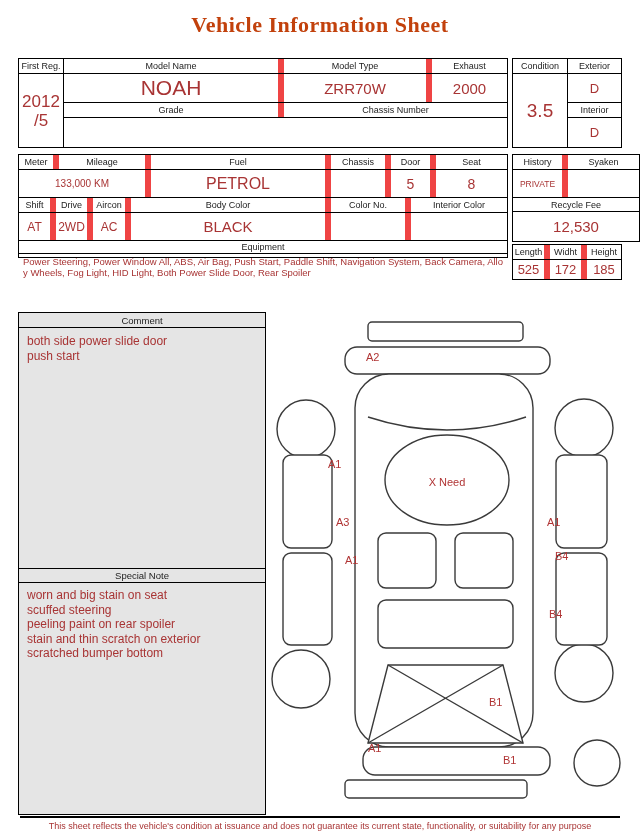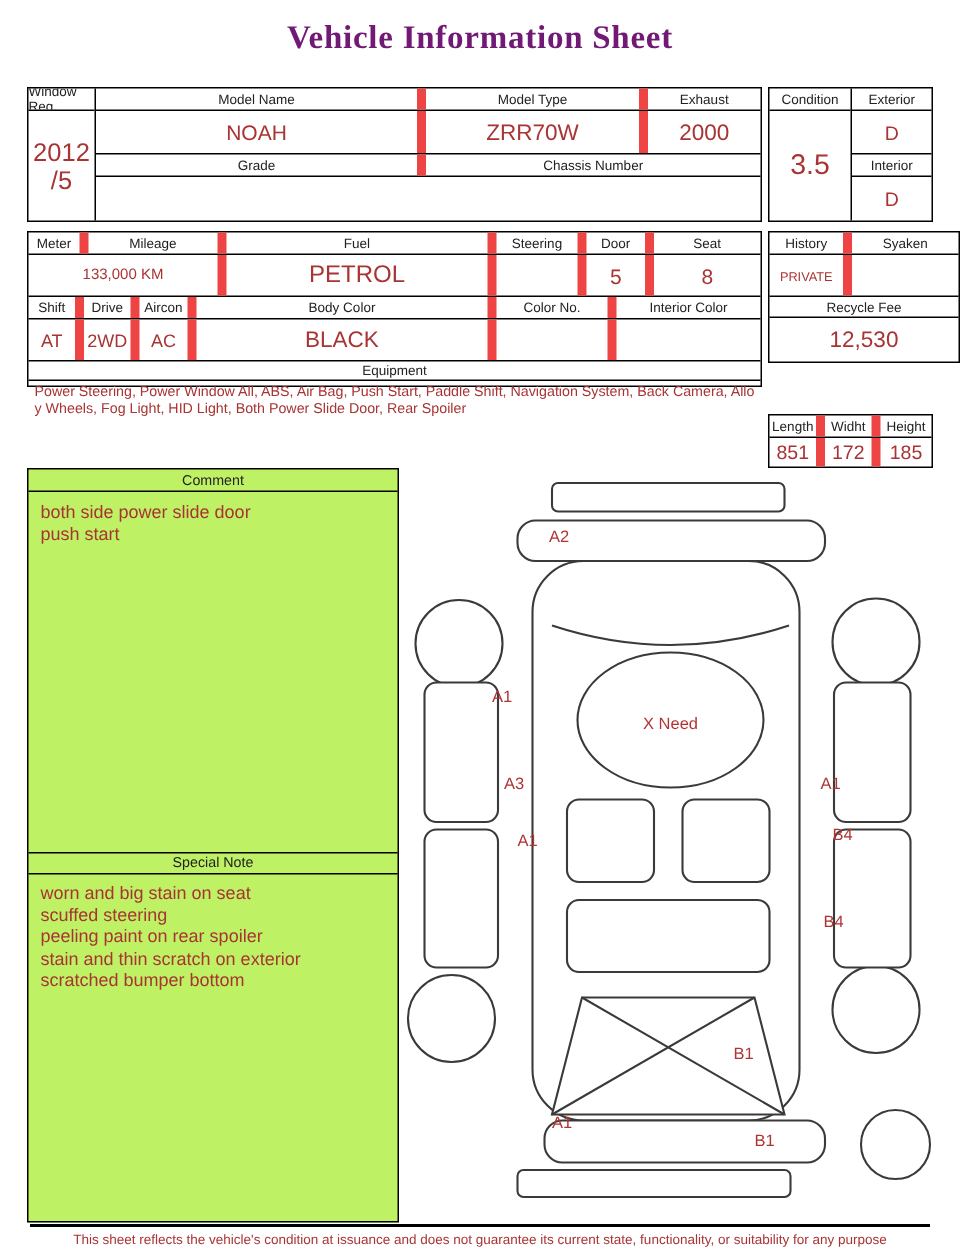--- a/index.html
+++ b/index.html
@@ -1,57 +1,57 @@
 <!DOCTYPE html>
 <html><head>
 <meta charset="utf-8">
 <style>
   *{margin:0;padding:0;box-sizing:border-box}
   html,body{width:640px;height:835px}
   body{position:relative;background:#fff;font-family:"Liberation Sans",sans-serif;color:#111;overflow:hidden}
   .title{position:absolute;top:12px;left:0;width:100%;text-align:center;
-         font-family:"Liberation Serif",serif;font-size:22px;font-weight:600;letter-spacing:.5px;color:#701a75}
+         font-family:"Liberation Serif",serif;font-size:22px;font-weight:600;letter-spacing:.5px;color:#c2410c}
   .tbl{position:absolute;border:1px solid #000;display:flex;flex-direction:column;background:#fff}
   .tbl-h{flex-direction:row}
   .col{display:flex;flex-direction:column}
   .trow{display:flex;border-bottom:1px solid #000;flex:0 0 auto}
   .trow.last{border-bottom:none}
   .cell{display:flex;align-items:center;justify-content:center;border-right:6px solid #ef4444;overflow:hidden}
   .cell.last{border-right:none}
   .lbl{font-size:9px;color:#222}
   .val{color:#A83434}
   .cell-left{justify-content:flex-start;align-items:flex-start;text-align:left;word-break:break-all}
-  .panel{position:absolute;border:1px solid #000;background:#bef264}
+  .panel{position:absolute;border:1px solid #000;background:#e5e5e5}
   .panel-h{height:15px;border-bottom:1px solid #000;display:flex;align-items:center;justify-content:center;font-size:9.5px;color:#222}
   .red-lines{color:#A83434;font-size:12px;line-height:14.5px;padding:6px 8px}
   .footer{position:absolute;left:20px;top:816px;width:600px;border-top:2px solid #000;
           padding-top:3px;text-align:center;font-size:9px;color:#A83434}
   svg{position:absolute}
 </style>
 </head>
 <body>
 
 <div class="title">Vehicle Information Sheet</div>
 
 <div class="tbl tbl-h" style="left:18px;top:58px;width:490px;height:90px">
   <div class="col" style="width:45px;border-right:1px solid #000">
-    <div class="cell last lbl" style="height:15px;border-bottom:1px solid #000">Window Reg.</div>
+    <div class="cell last lbl" style="height:15px;border-bottom:1px solid #000">First Reg.</div>
     <div class="cell last val" style="flex:1;flex-direction:column;font-size:17px;line-height:19px">
       <div>2012</div>
       <div>/5</div>
     </div>
   </div>
   <div class="col" style="flex:1">
     <div class="trow" style="height:15px">
       <div class="cell lbl" style="width:220px">Model Name</div>
       <div class="cell lbl" style="width:148px">Model Type</div>
       <div class="cell last lbl" style="flex:1">Exhaust</div>
     </div>
     <div class="trow" style="height:29px">
-      <div class="cell val" style="width:220px;font-size:14px">NOAH</div>
+      <div class="cell val" style="width:220px;font-size:21px">NOAH</div>
       <div class="cell val" style="width:148px;font-size:15px">ZRR70W</div>
       <div class="cell last val" style="flex:1;font-size:15px">2000</div>
     </div>
     <div class="trow" style="height:15px">
       <div class="cell lbl" style="width:220px">Grade</div>
       <div class="cell last lbl" style="flex:1">Chassis Number</div>
     </div>
   </div>
 </div>
 
@@ -66,21 +66,21 @@
     <div class="cell last lbl" style="height:15px;border-bottom:1px solid #000">Interior</div>
     <div class="cell last val" style="flex:1;font-size:13px">D</div>
   </div>
 </div>
 
 <div class="tbl" style="left:18px;top:154px;width:490px;height:104px">
   <div class="trow" style="height:15px">
     <div class="cell lbl" style="width:40px">Meter</div>
     <div class="cell lbl" style="width:92px">Mileage</div>
     <div class="cell lbl" style="width:180px">Fuel</div>
-    <div class="cell lbl" style="width:60px">Steering</div>
+    <div class="cell lbl" style="width:60px">Chassis</div>
     <div class="cell lbl" style="width:45px">Door</div>
     <div class="cell last lbl" style="flex:1">Seat</div>
   </div>
   <div class="trow" style="height:28px">
     <div class="cell val" style="width:132px;font-size:10px">133,000 KM</div>
     <div class="cell val" style="width:180px;font-size:16px">PETROL</div>
     <div class="cell" style="width:60px"></div>
     <div class="cell val" style="width:45px;font-size:14px">5</div>
     <div class="cell last val" style="flex:1;font-size:14px">8</div>
   </div>
@@ -118,28 +118,28 @@
     <div class="cell last" style="flex:1"></div>
   </div>
   <div class="trow" style="height:14px">
     <div class="cell last lbl" style="flex:1">Recycle Fee</div>
   </div>
   <div class="trow last" style="flex:1">
     <div class="cell last val" style="flex:1;font-size:15px">12,530</div>
   </div>
 </div>
 
-<div class="tbl" style="left:512px;top:276px;width:110px;height:36px">
+<div class="tbl" style="left:512px;top:244px;width:110px;height:36px">
   <div class="trow" style="height:15px">
     <div class="cell lbl" style="width:37px">Length</div>
     <div class="cell lbl" style="width:37px">Widht</div>
     <div class="cell last lbl" style="flex:1">Height</div>
   </div>
   <div class="trow last" style="flex:1">
-    <div class="cell val" style="width:37px;font-size:13px">851</div>
+    <div class="cell val" style="width:37px;font-size:13px">525</div>
     <div class="cell val" style="width:37px;font-size:13px">172</div>
     <div class="cell last val" style="flex:1;font-size:13px">185</div>
   </div>
 </div>
 
 <div class="panel" style="left:18px;top:312px;width:248px;height:503px">
   <div class="panel-h">Comment</div>
   <div class="red-lines">
     <div>both side power slide door</div>
     <div>push start</div>

